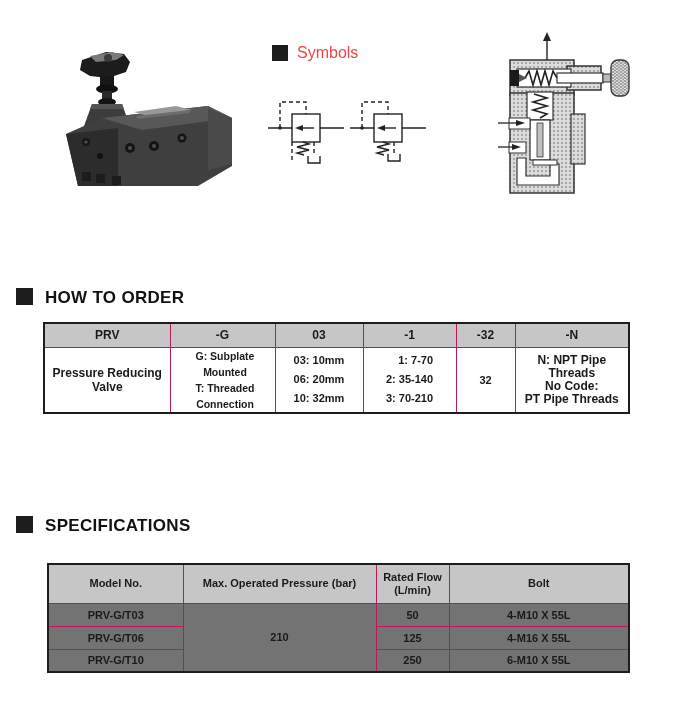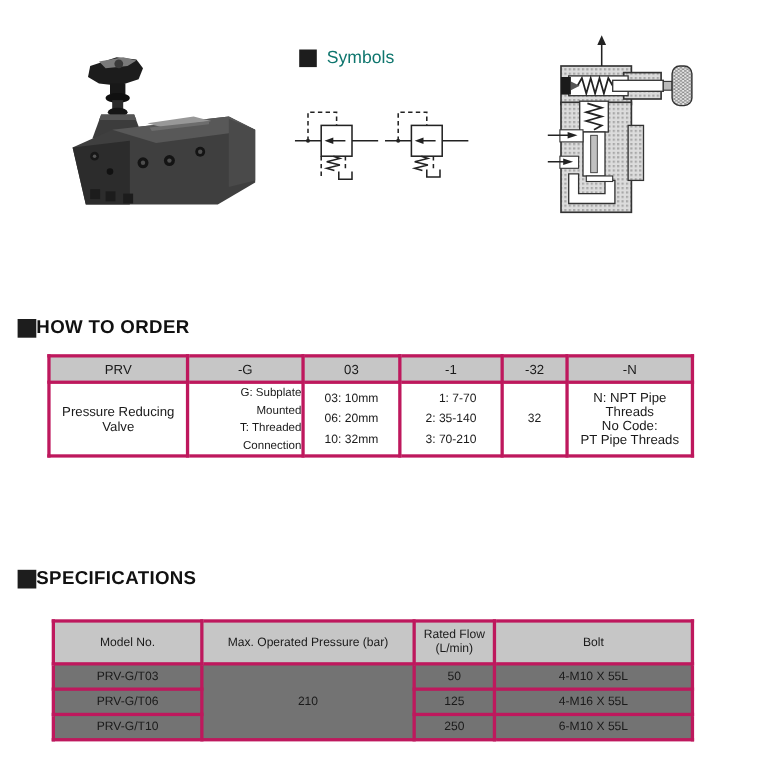--- a/index.html
+++ b/index.html
@@ -2,40 +2,40 @@
 <html><head>
 <meta charset="utf-8">
 <style>
   * { margin:0; padding:0; box-sizing:border-box; }
   body { background:#fff; }
   .page {
     position:relative; width:696px; height:704px; background:#ffffff;
     font-family:"Liberation Sans", sans-serif; color:#1a1a1a; overflow:hidden;
   }
   
-  .sec-heading { position:absolute; display:flex; align-items:center; }
+  .sec-heading { position:absolute; display:flex; gap:12px; }
   .sec-heading .sq { width:17px; height:17px; background:#1d1d1d; flex:0 0 auto; }
   .sec-heading .txt { font-weight:bold; font-size:17px; letter-spacing:0.3px; color:#111; }
   .sym-heading { position:absolute; left:272px; top:44px; display:flex; align-items:center; gap:9px; }
   .sym-heading .sq { width:16px; height:16px; background:#1d1d1d; }
-  .sym-heading .txt { font-size:16px; color:#0f766e; }
+  .sym-heading .txt { font-size:16px; color:#ef4444; }
 
   
   table { border-collapse:collapse; table-layout:fixed; font-size:11px; text-align:center; color:#1a1a1a; }
   table.order { position:absolute; left:43px; top:322px; width:586px; }
   table.spec  { position:absolute; left:47px; top:563px; width:582px; }
-  td, th { border:3px solid #be185d; font-weight:normal; vertical-align:middle;margin-left:15px; }
+  td, th { border:1px solid #be185d; font-weight:bold; vertical-align:middle;margin-left:15px; }
   table.order, table.spec { border:2px solid #1d1d1d; }
   tr.code-row td { background:#c6c6c6; height:24px; font-size:12px; }
   tr.label-row td { background:#e0e0e0; height:34px; white-space:pre-line; line-height:13px; }
   tr.detail-row td { background:#fff; height:58px; }
   .left-block { display:inline-block; text-align:right; }
   .lines-3 div { line-height:19px; }
   .lines-tight div { line-height:13px; }
-  .mount-cell { text-align:right; padding-left:5px; line-height:16px; font-size:10.5px; }
+  .mount-cell { text-align:center; padding-left:5px; line-height:16px; font-size:10.5px; }
   .series-cell { font-size:12px; }
   tr.spec-head td { background:#c6c6c6; height:39px; white-space:pre-line; line-height:13px; }
   tr.spec-row td { background:#737373; height:23px; }
 
   .abs { position:absolute; }
   svg { display:block; }
 </style>
 </head>
 <body>
 

